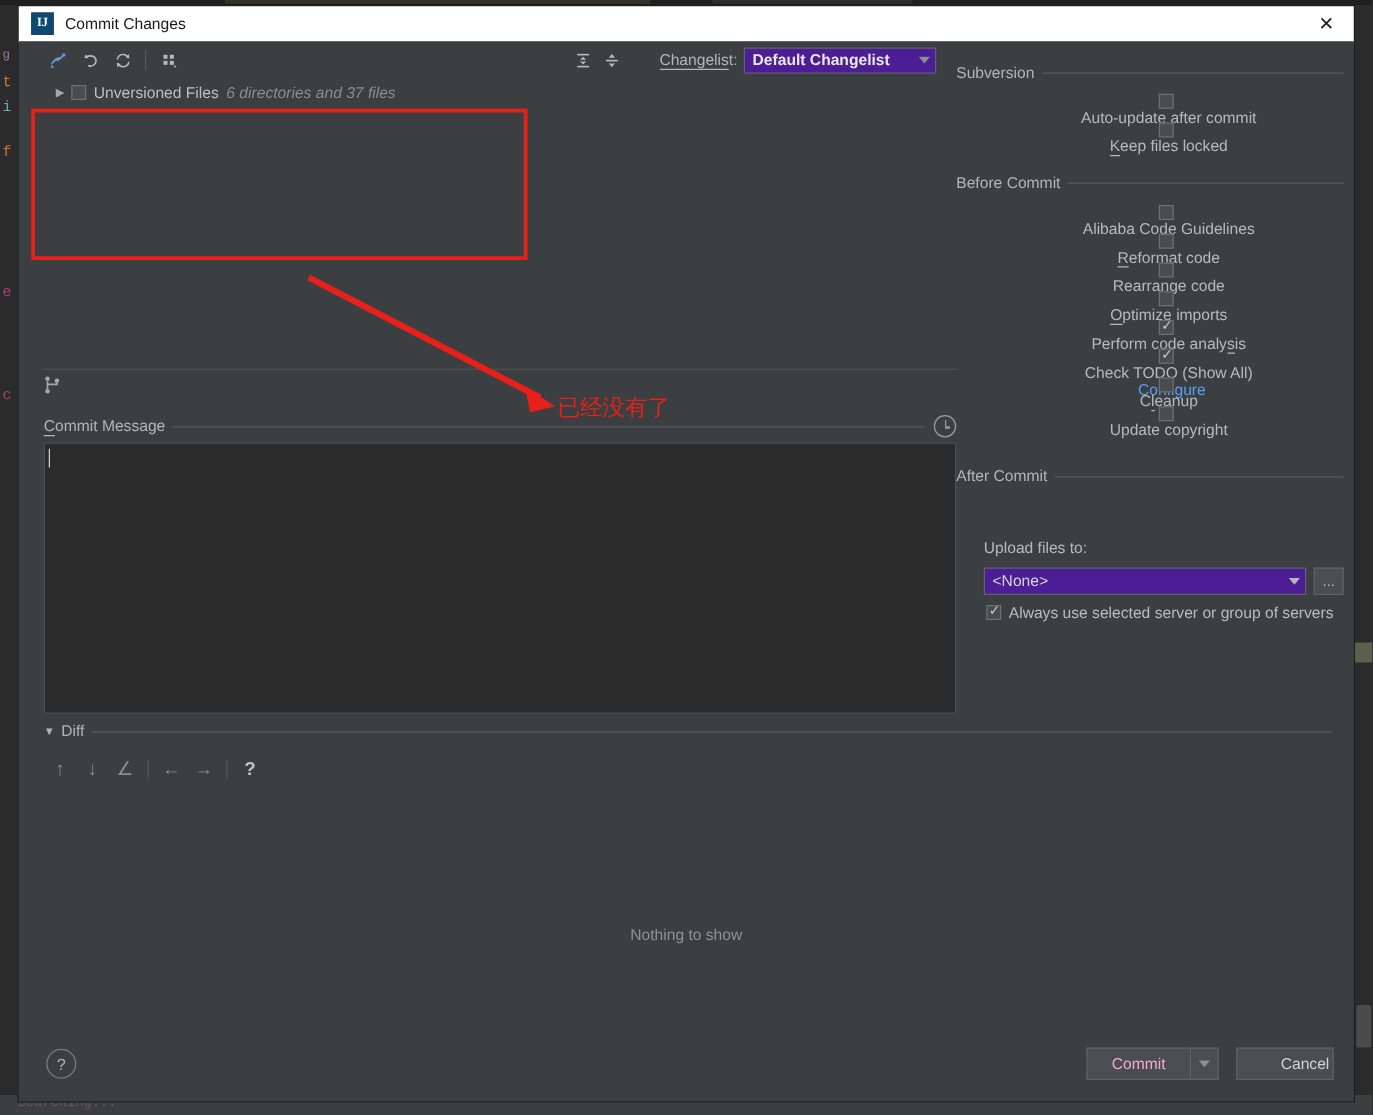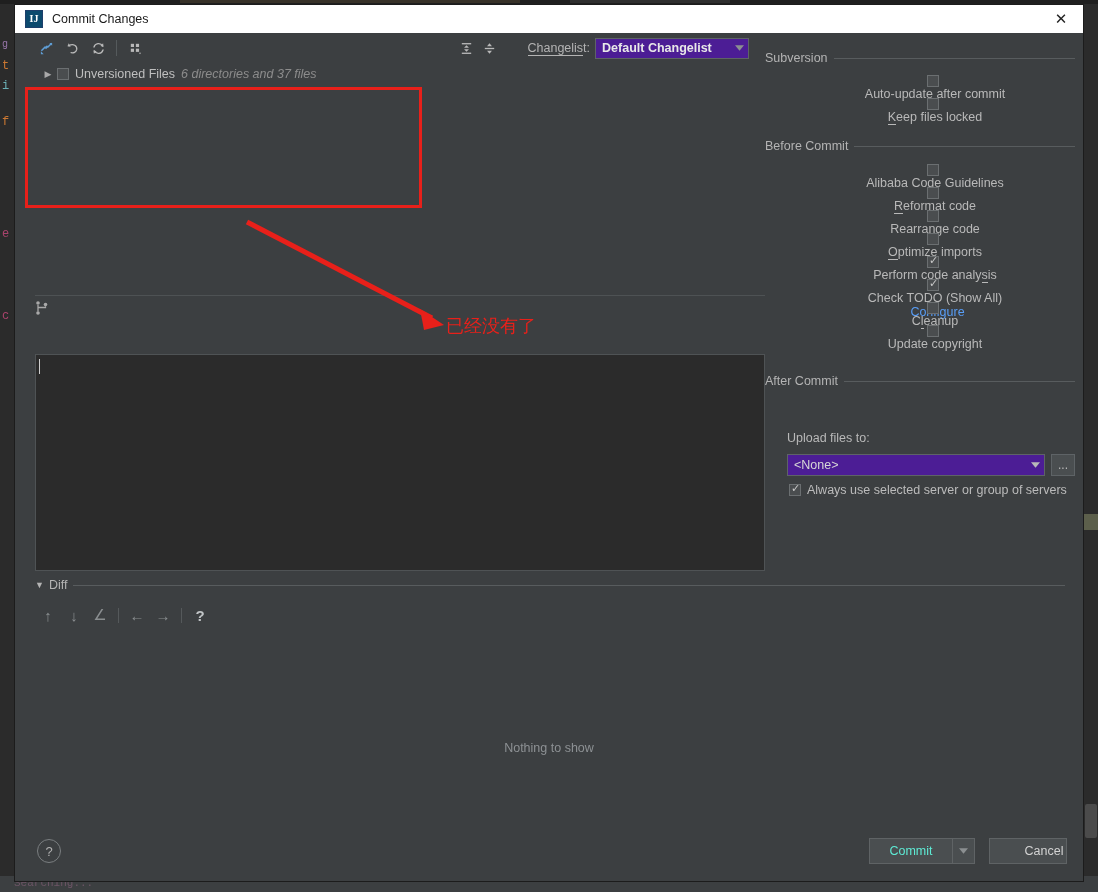--- a/index.html
+++ b/index.html
@@ -111,21 +111,21 @@
   .ell-btn{width:24px;height:22px;margin-left:6px;background:#4a4e50;border:1px solid #5e6366;
      box-sizing:border-box;display:flex;align-items:center;justify-content:center;color:#b9b9b9;
      font-size:12px;cursor:pointer;flex:0 0 auto;}
   .always-row{position:absolute;left:30px;top:450px;display:flex;align-items:center;}
   .help-circle{position:absolute;left:22px;bottom:18px;width:24px;height:24px;border-radius:50%;
      border:1px solid #7a7e80;color:#b0b0b0;display:flex;align-items:center;justify-content:center;
      font-size:13px;cursor:pointer;box-sizing:border-box;}
   .btn-row{position:absolute;right:16px;bottom:17px;display:flex;align-items:center;}
   .btn{height:26px;min-width:84px;background:#4a4e50;border:1px solid #5f6365;box-sizing:border-box;
      display:flex;align-items:center;justify-content:center;font-size:12.5px;color:#d2d2d2;cursor:pointer;}
-  .btn.disabled{color:#5eead4;}
+  .btn.disabled{color:#f9a8d4;}
   .btn-split{width:22px;min-width:22px;border-left:none;}
   #cancel-button{margin-left:14px;min-width:78px;padding-left:32px;}
 
   
   .anno-rect{position:absolute;left:25px;top:87px;width:397px;height:121px;
      border:3px solid #e8201a;box-sizing:border-box;pointer-events:none;}
   .anno-text{position:absolute;left:446px;top:314px;color:#e8201a;font-size:18px;
      font-family:"DejaVu Sans",sans-serif;pointer-events:none;white-space:nowrap;}
   #anno-arrow{position:absolute;left:0;top:0;width:1098px;height:892px;pointer-events:none;}
 </style>
@@ -243,20 +243,25 @@
           <svg width="14" height="16" viewBox="0 0 14 16">
             <circle cx="3" cy="3" r="1.8" fill="#a9a9a9"></circle>
             <circle cx="3" cy="13" r="1.8" fill="#a9a9a9"></circle>
             <circle cx="10.5" cy="4.5" r="1.8" fill="#a9a9a9"></circle>
             <path d="M3 5 L3 11.5" stroke="#a9a9a9" stroke-width="1.3"></path>
             <path d="M3 7.5 L10.5 7.5 L10.5 6.2" stroke="#a9a9a9" stroke-width="1.3" fill="none"></path>
           </svg>
         </span>
       </div>
 
+      <div class="cm-head sec-head">
+        <span class="sh-label"><u>C</u><span>ommit Message</span></span>
+        <span class="sh-line"></span>
+        <span class="clock-btn"></span>
+      </div>
       <div class="cm-area">
         <span class="cm-caret"></span>
 
       </div>
 
     </div>
 
     <div class="right-col">
 
       <div class="opt-sec sec-head" style="top:17px;">

